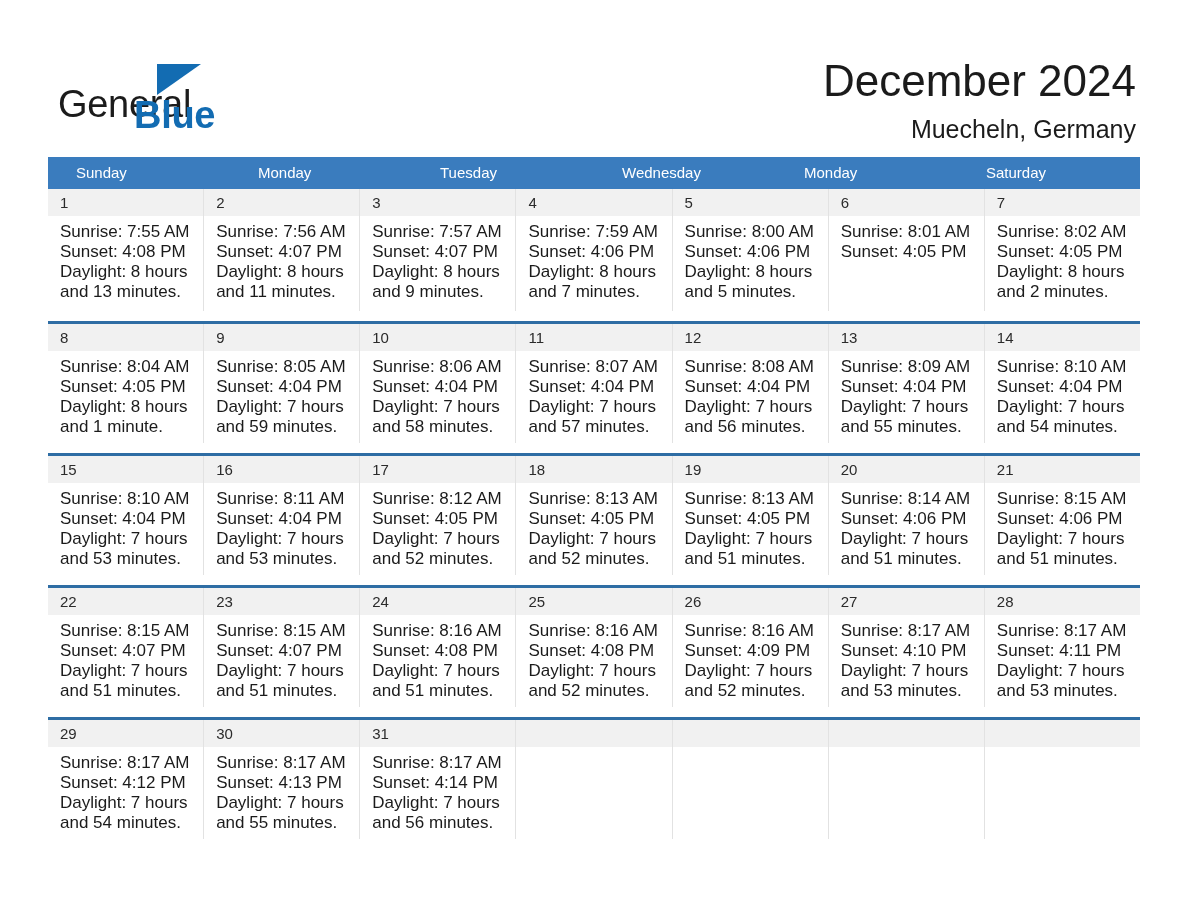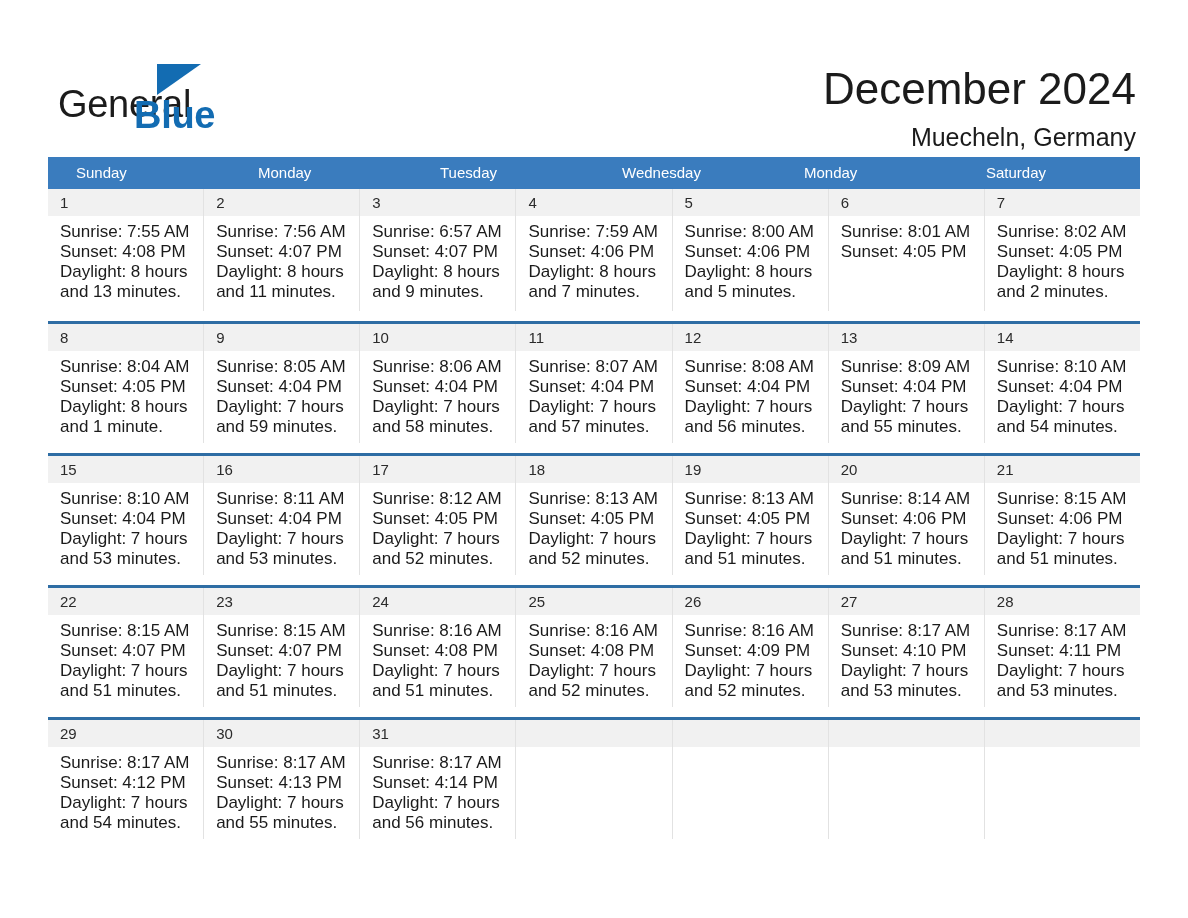--- a/index.html
+++ b/index.html
@@ -64,21 +64,21 @@
     font-size: 38px;
     line-height: 44px;
     color: #136cb2;
     letter-spacing: -0.3px;
     font-weight: 700;
   }
 
   .titles {
     position: absolute;
     right: 4px;
-    top: 16px;
+    top: 8px;
     text-align: right;
   }
   .month-title {
     font-size: 44px;
     line-height: 54px;
     color: #1b1b1b;
     font-weight: 400;
     white-space: nowrap;
   }
   .location-title {
@@ -208,21 +208,21 @@
             <div class="daynum-band">2</div>
             <div class="day-body">
               <div>Sunrise: 7:56 AM</div>
               <div>Sunset: 4:07 PM</div>
               <div class="daylight-wrap">Daylight: 8 hours and 11 minutes.</div>
             </div>
           </div>
           <div class="day-cell">
             <div class="daynum-band">3</div>
             <div class="day-body">
-              <div>Sunrise: 6:57 AM</div>
+              <div>Sunrise: 7:57 AM</div>
               <div>Sunset: 4:07 PM</div>
               <div class="daylight-wrap">Daylight: 8 hours and 9 minutes.</div>
             </div>
           </div>
           <div class="day-cell">
             <div class="daynum-band">4</div>
             <div class="day-body">
               <div>Sunrise: 7:59 AM</div>
               <div>Sunset: 4:06 PM</div>
               <div class="daylight-wrap">Daylight: 8 hours and 7 minutes.</div>

